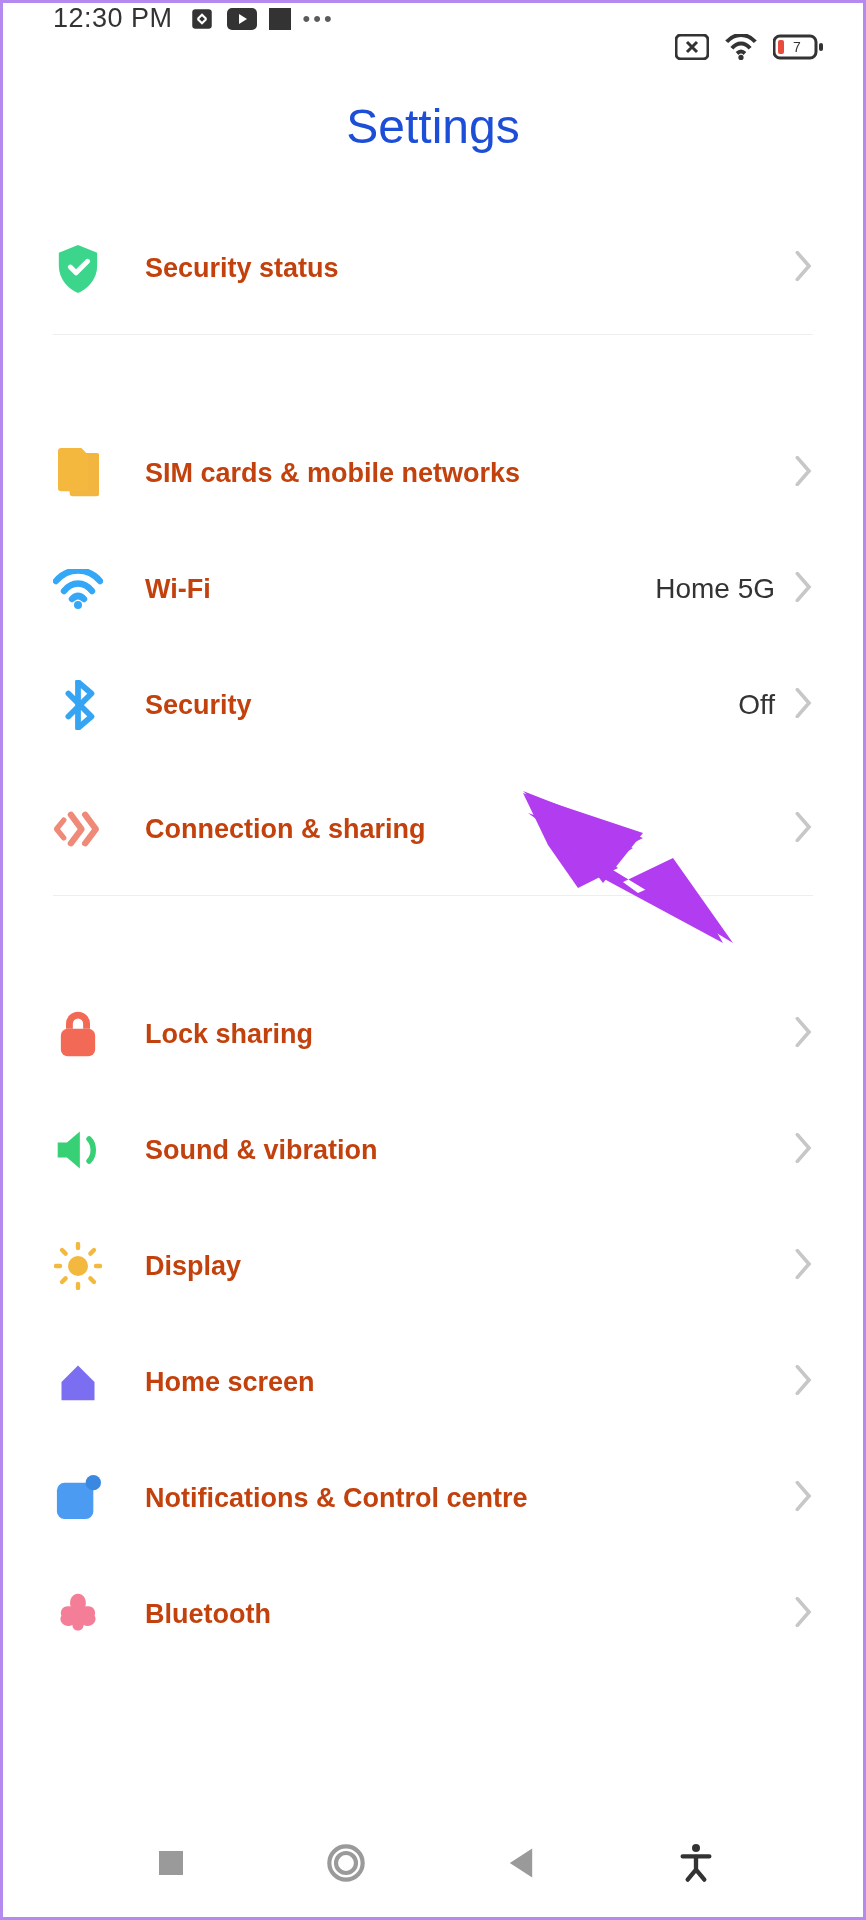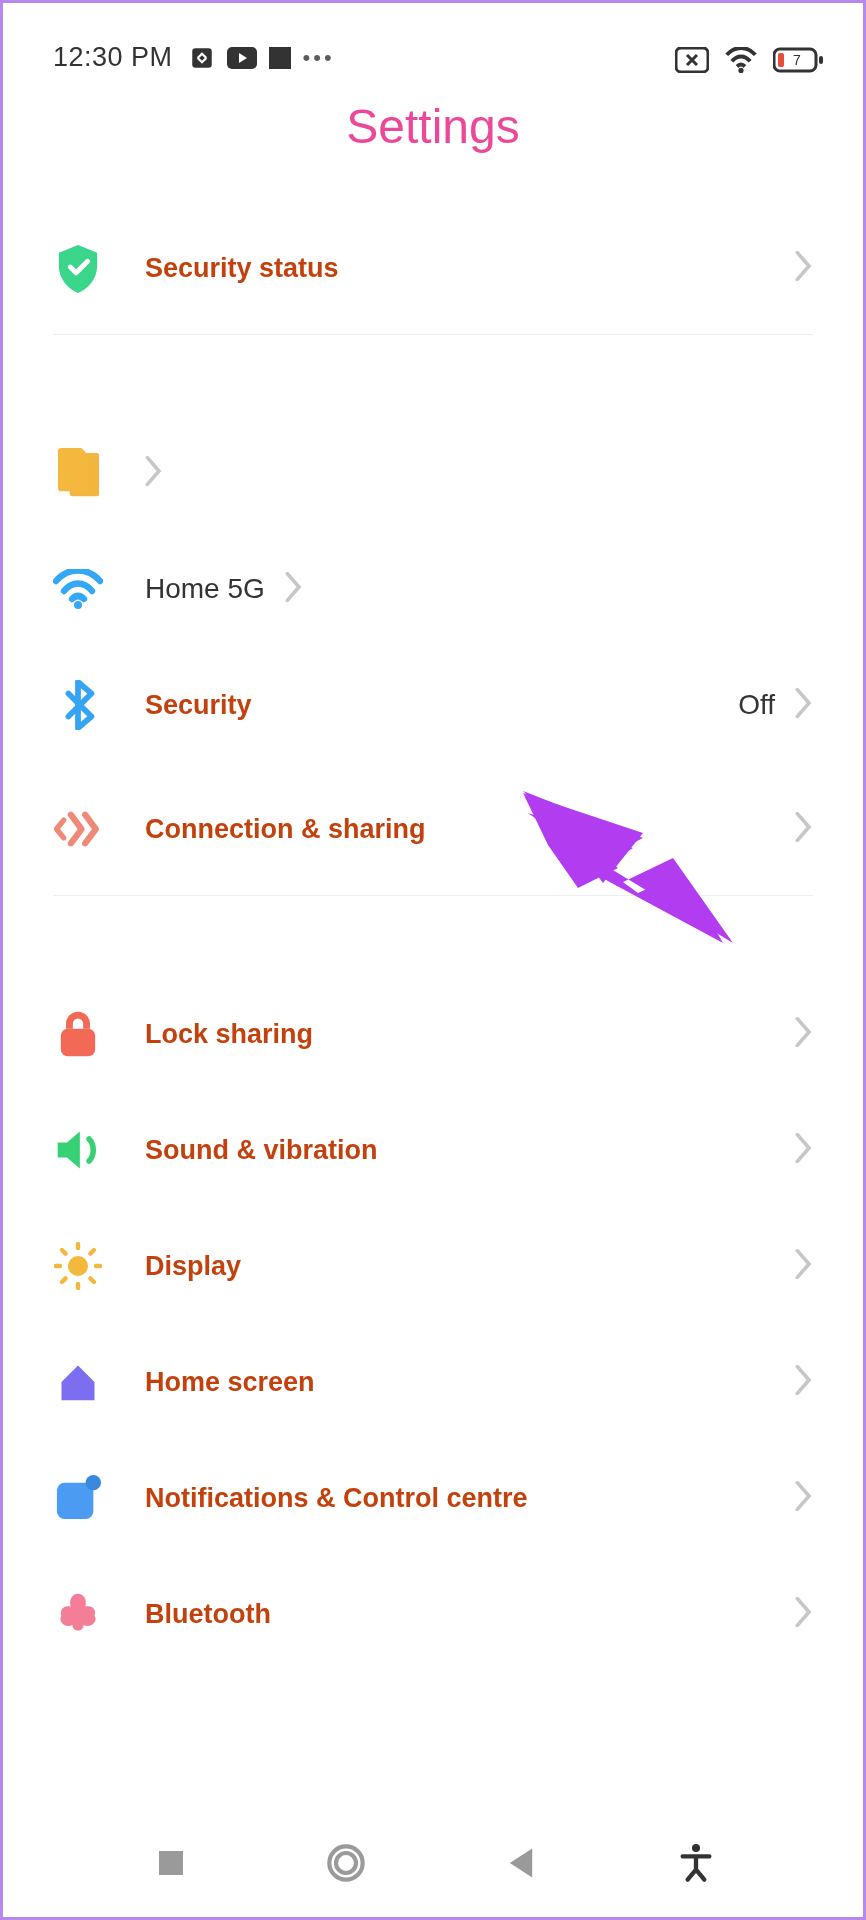--- a/index.html
+++ b/index.html
@@ -17,38 +17,39 @@
     width: 866px;
     height: 1920px;
     border: 3px solid #b58af0;
     position: relative;
     background: #fff;
   }
 
   
   .status-bar {
     display: flex;
-    align-items: flex-end;
+    align-items: flex-start;
     height: 70px;
     padding: 0 40px 0 50px;
     font-size: 26px;
     color: #333;
+    flex-direction: column;
   }
   .status-left { display:flex; align-items:center; gap:12px; }
   .status-right { margin-left:auto; display:flex; align-items:center; gap:16px; }
   .sb-icon { display:inline-flex; }
   .time { font-size: 27px; letter-spacing: .5px; margin-right: 4px; color:#333; font-weight:500;}
   .dots { font-size: 22px; letter-spacing: 3px; color:#333; opacity:.8; }
 
   
   .page-title {
     text-align: center;
     font-size: 48px;
     font-weight: 500;
-    color: #ec4899;
+    color: #1d4ed8;
     margin: 26px 0 48px;
   }
 
   
   .section-divider {
     height: 1px;
     background: #eee;
     margin: 0 50px;
   }
   .spacer { height: 80px; }
@@ -181,36 +182,38 @@
   <div class="section-divider"></div>
   <div class="spacer"></div>
 
   <div class="item">
     <span class="ico">
       <svg width="42" height="50" viewBox="0 0 24 30">
           <path d="M6 0h14a2 2 0 012 2v22a2 2 0 01-2 2H6a2 2 0 01-2-2V2a2 2 0 012-2z" fill="#F2B53F" transform="translate(3,3)"></path>
           <path d="M2 0h12l4 4v20a2 2 0 01-2 2H2a2 2 0 01-2-2V2a2 2 0 012-2z" fill="#F4B83F"></path>
         </svg>
     </span>
+    <span class="label">SIM cards &amp; mobile networks</span>
     <span class="chev">
       <svg width="18" height="30" viewBox="0 0 10 18">
           <path d="M1 1l7 8-7 8" stroke="#c7c7c7" stroke-width="2.2" fill="none" stroke-linecap="round"></path>
         </svg>
     </span>
   </div>
 
   <div class="item">
     <span class="ico">
       <svg width="50" height="40" viewBox="0 0 24 20">
           <path d="M1 6 C7 -1 17 -1 23 6" stroke="#34A8F6" stroke-width="3.2" fill="none" stroke-linecap="round"></path>
           <path d="M5 11 C9 6 15 6 19 11" stroke="#34A8F6" stroke-width="3.2" fill="none" stroke-linecap="round"></path>
           <path d="M9 15 C11 13 13 13 15 15" stroke="#34A8F6" stroke-width="3.2" fill="none" stroke-linecap="round"></path>
           <circle cx="12" cy="18" r="2" fill="#34A8F6"></circle>
         </svg>
     </span>
+    <span class="label">Wi-Fi</span>
     <span class="value">Home 5G</span>
     <span class="chev">
       <svg width="18" height="30" viewBox="0 0 10 18">
           <path d="M1 1l7 8-7 8" stroke="#c7c7c7" stroke-width="2.2" fill="none" stroke-linecap="round"></path>
         </svg>
     </span>
   </div>
 
   <div class="item">
     <span class="ico">

